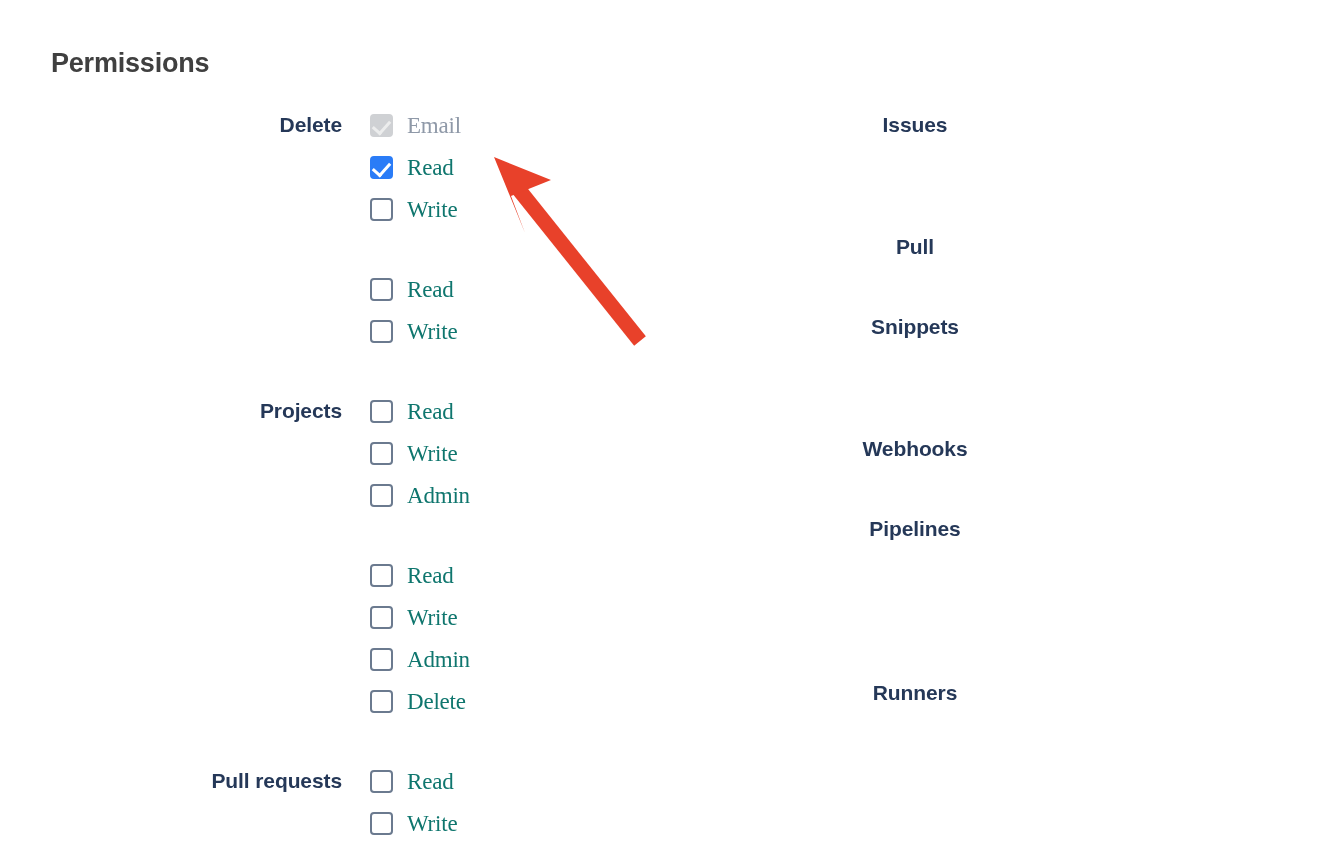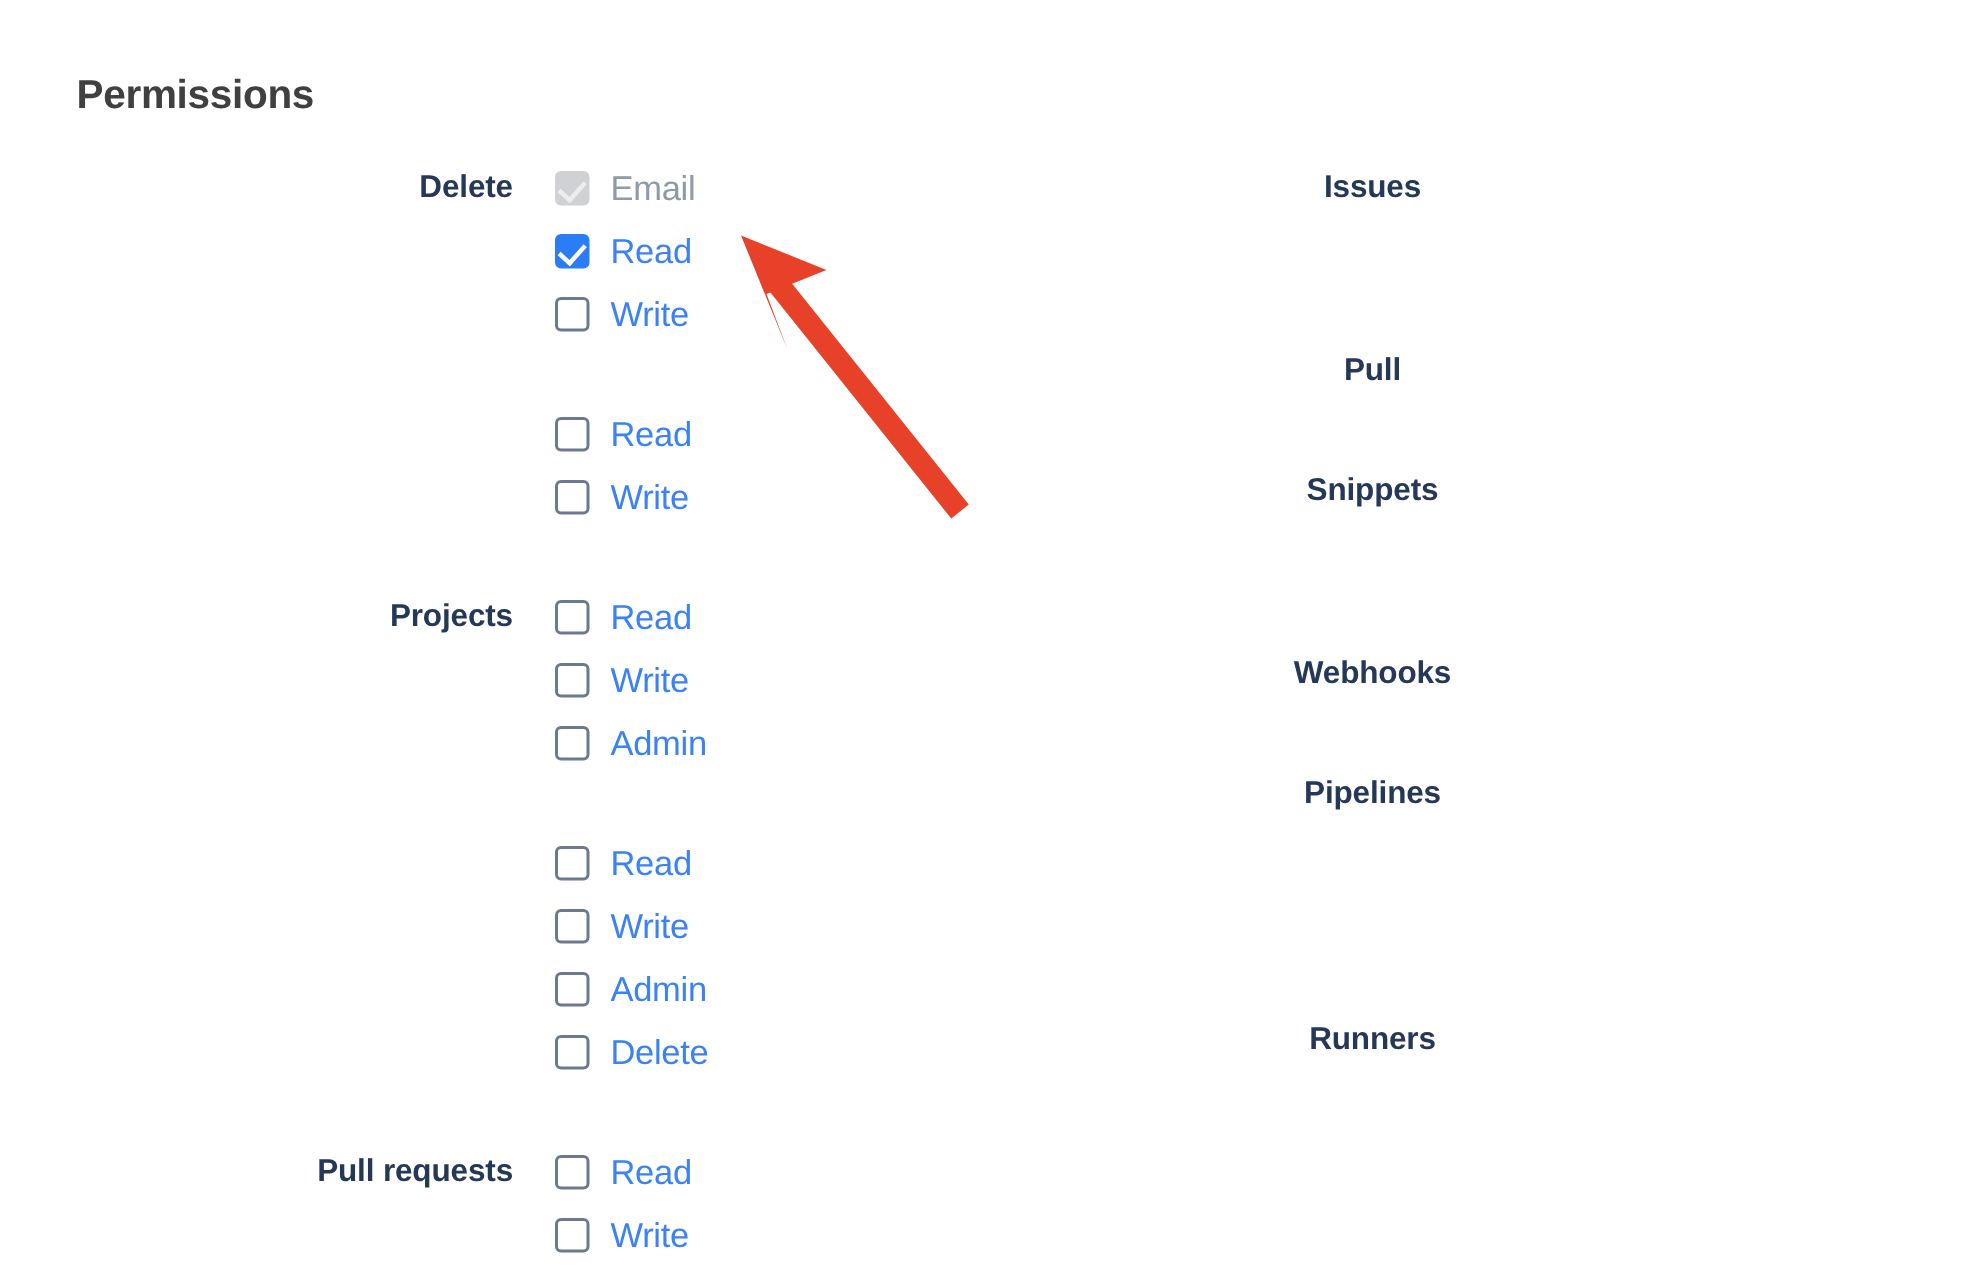--- a/index.html
+++ b/index.html
@@ -62,20 +62,21 @@
   .options {
     position: absolute;
     top: 0;
   }
   .column.left  .options { left: 370px; }
 
   .option-row {
     display: flex;
     align-items: center;
     height: 42px;
+    font-family: Liberation Serif, serif;
   }
 
   .cbox {
     box-sizing: border-box;
     width: 23px;
     height: 23px;
     border-radius: 4px;
     border: 2px solid #6b7a8f;
     background: #ffffff;
     flex: 0 0 auto;
@@ -105,21 +106,21 @@
   .cbox.checked .tick { display: block; }
   .cbox.disabled .tick {
     display: block;
     border-color: #eceded;
     border-width: 0 3px 3px 0;
   }
 
   .option-label {
     margin-left: 14px;
     font-size: 23px;
-    color: #3b82f6;
+    color: #0f766e;
     line-height: 1;
     white-space: nowrap;
     letter-spacing: -0.2px;
   }
   .option-label.muted { color: #8f99a8; }
 
   #annotation-arrow {
     position: absolute;
     left: 0;
     top: 0;

